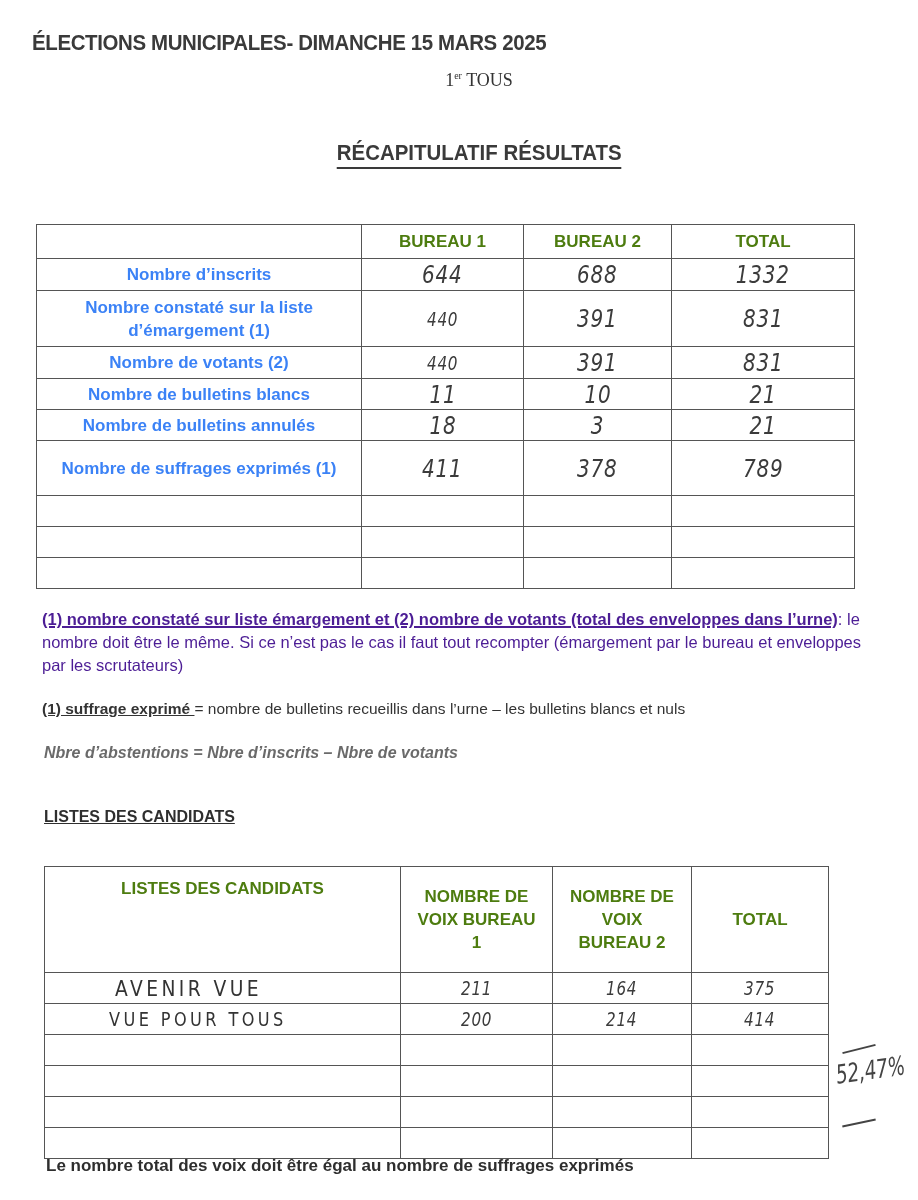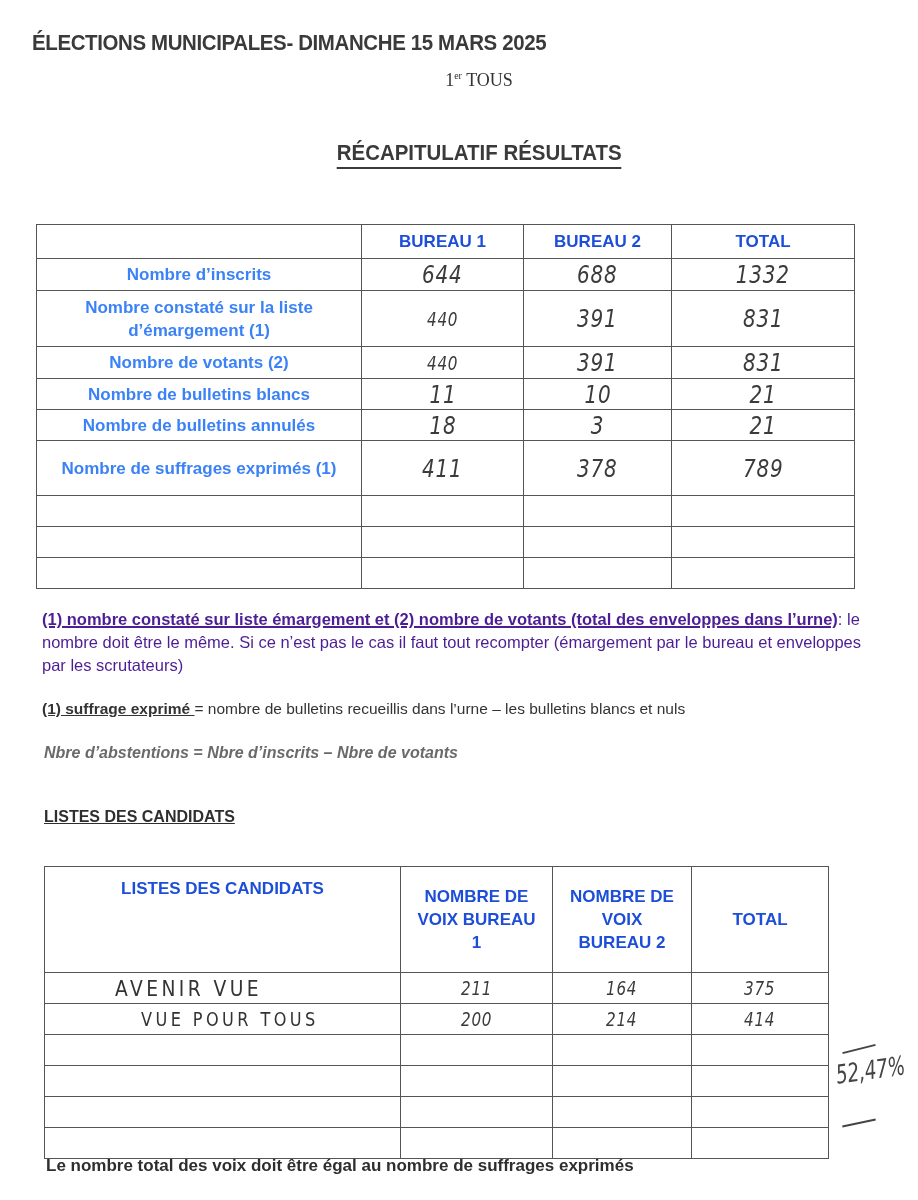--- a/index.html
+++ b/index.html
@@ -19,21 +19,21 @@
   .tour sup { font-size: 10px; }
   .recap {
     left: 0; width: 918px; top: 140px; text-align: center; padding-left: 40px; box-sizing: border-box;
     font-size: 22px; font-weight: bold; color: #3a3a3a;
   }
   .recap span { border-bottom: 2px solid #3a3a3a; padding-bottom: 1px; transform: scaleX(0.93); display: inline-block; }
 
   table.grid { border-collapse: collapse; table-layout: fixed; }
   table.grid td, table.grid th { border: 1.3px solid #555; padding: 0; }
   .lbl { text-align: center; font-weight: bold; font-size: 17px; color: #3b82f6; line-height: 23px; }
-  .hdr { text-align: center; font-weight: bold; font-size: 17px; color: #1d4ed8; line-height: 23px; }
+  .hdr { text-align: center; font-weight: bold; font-size: 17px; color: #4d7c0f; line-height: 23px; }
   .hw {
     text-align: center; font-family: "DejaVu Sans", sans-serif; font-weight: normal;
     font-size: 25px; color: #3b3b3b; font-style: italic; letter-spacing: 1px; transform: scaleX(0.8);
     display: inline-block;
   }
   .hw-small { font-size: 19px; }
   .hw-name {
     font-family: "DejaVu Sans", sans-serif; font-size: 22px; color: #333; letter-spacing: 4px;
     transform: scaleX(0.85); display: inline-block; transform-origin: left center;
   }
@@ -149,21 +149,21 @@
     <th class="hdr" style="padding:18px 10px">NOMBRE DE VOIX BUREAU 2</th>
     <th class="hdr">TOTAL</th>
   </tr>
   <tr style="height:31px">
     <td style="padding-left:70px"><span class="hw-name">AVENIR VUE</span></td>
     <td style="text-align:center"><span class="hw hw-small">211</span></td>
     <td style="text-align:center"><span class="hw hw-small">164</span></td>
     <td style="text-align:center"><span class="hw hw-small">375</span></td>
   </tr>
   <tr style="height:31px">
-    <td style="padding-left:96px"><span class="hw-name" style="font-size:19px">VUE POUR TOUS</span></td>
+    <td style="padding-left:64px"><span class="hw-name" style="font-size:19px">VUE POUR TOUS</span></td>
     <td style="text-align:center"><span class="hw hw-small">200</span></td>
     <td style="text-align:center"><span class="hw hw-small">214</span></td>
     <td style="text-align:center"><span class="hw hw-small">414</span></td>
   </tr>
   <tr style="height:31px">
     <td></td>
     <td></td>
         <td></td>
         <td></td>
   </tr>

